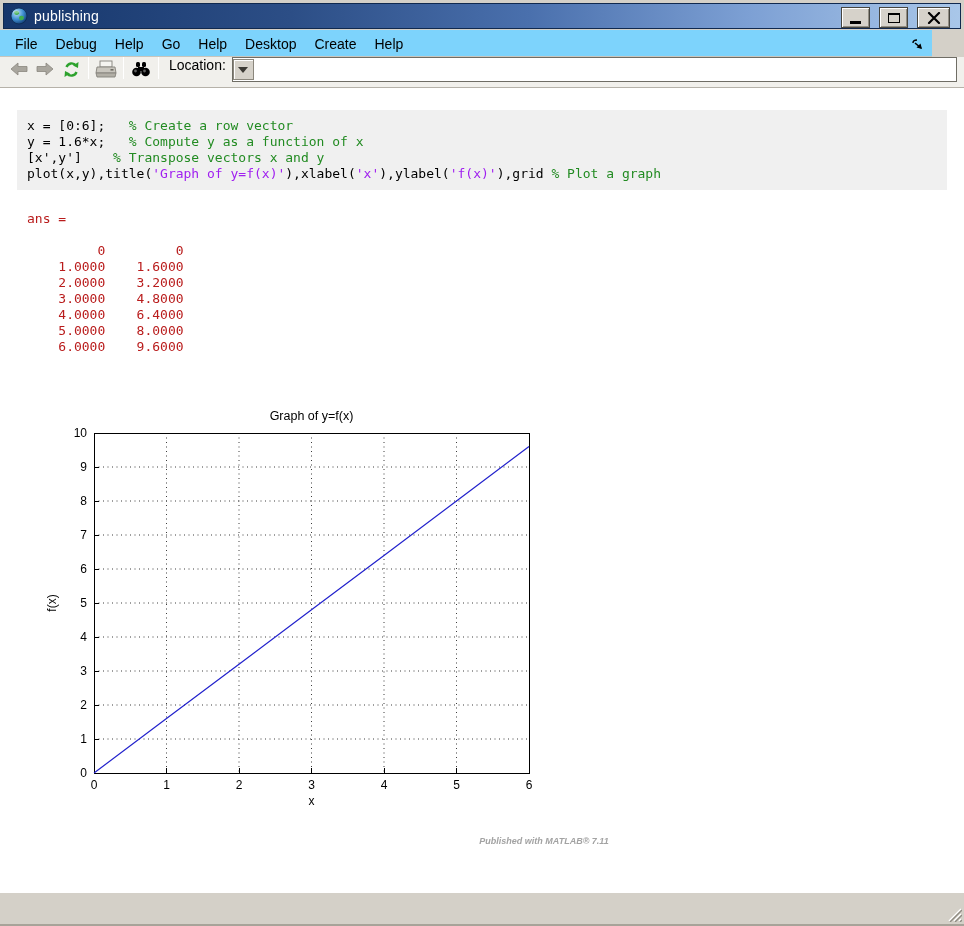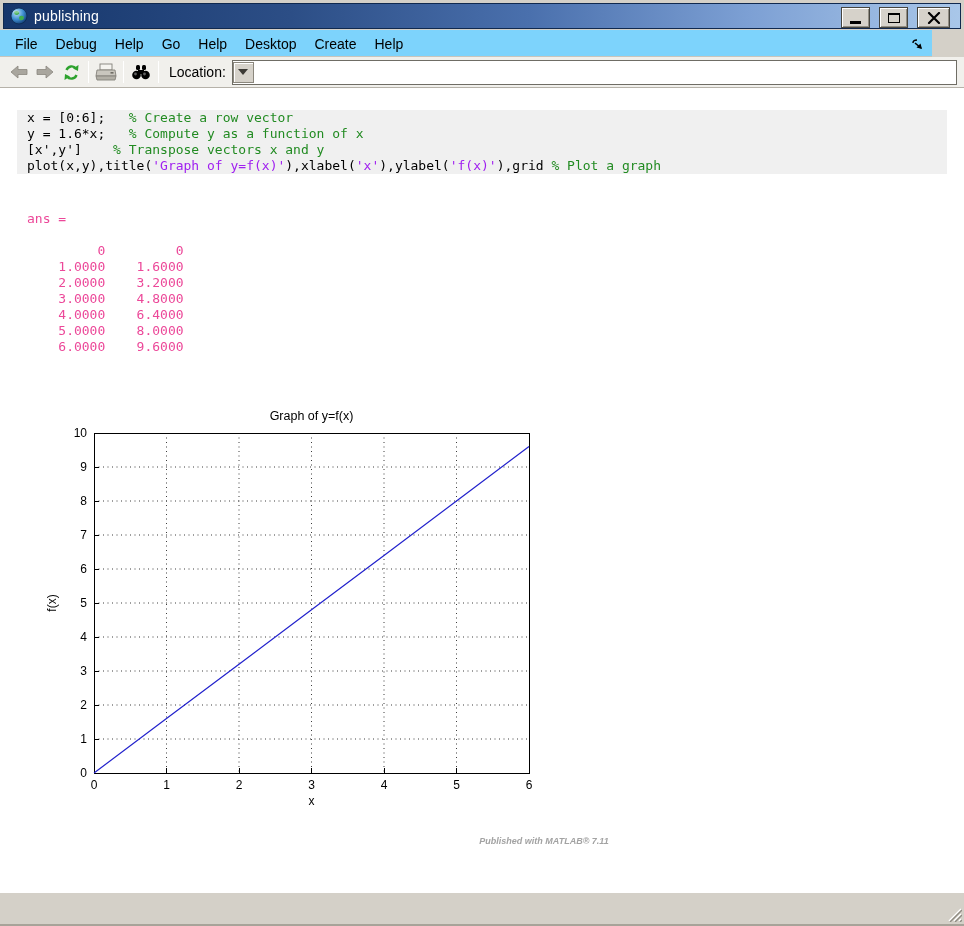--- a/index.html
+++ b/index.html
@@ -23,42 +23,42 @@
   .glyph-max { width:12px; height:10px; border:1px solid #000; border-top:2px solid #000; }
 
   
   .menubar { position:absolute; top:30px; left:0; width:932px; height:27px; background:#7dd3fc;
     border-bottom:1px solid #c9c5bc; display:flex; align-items:flex-end; padding-left:6px; }
   .menu-item { font-size:14px; color:#000; padding:4px 9px; cursor:default; }
   .undock { position:absolute; right:8px; top:7px; width:14px; height:14px; }
 
   
   .toolbar { position:absolute; top:57px; left:0; width:964px; height:31px; background:#f1f0ec;
-    border-bottom:1px solid #b6b2a9; display:flex; align-items:center; padding-left:6px; }
+    border-bottom:1px solid #b6b2a9; display:flex; padding-left:6px; }
   .tool-btn { width:26px; height:24px; display:flex; align-items:center; justify-content:center; cursor:pointer; }
   .tool-sep { width:1px; height:22px; background:#9c988e; border-right:1px solid #ffffff; margin:0 4px; }
   .loc-label { font-size:14px; color:#000; margin:0 6px 0 6px; white-space:nowrap; }
   .loc-combo { position:relative; flex:1; margin-right:7px; height:25px; border:1px solid #6f6d65;
     background:#ffffff; display:flex; align-items:center; }
   .loc-input { flex:1; height:100%; border:none; outline:none; font-family:"Liberation Sans",sans-serif;
     font-size:14px; padding:0 4px; color:#000; background:transparent; }
   .loc-drop { width:21px; height:21px; margin-right:1px; background:#d6d2ca; border:1px solid #8b877d;
     box-shadow:inset 1px 1px 0 #ffffff; display:flex; align-items:center; justify-content:center; cursor:pointer; }
   .tri-down { width:0; height:0; border-left:5px solid transparent; border-right:5px solid transparent;
     border-top:6px solid #3c3a35; }
 
   
   .content { position:absolute; top:88px; left:0; width:964px; height:805px; background:#ffffff; overflow:hidden; }
-  .codeblock { position:absolute; left:17px; top:22px; width:930px; background:#f0f0f0; padding:0 10px; }
+  .codeblock { position:absolute; left:17px; top:22px; width:930px; background:#f0f0f0; padding:8px 10px; }
   .codeblock pre, .outblock { font-family:"DejaVu Sans Mono","Liberation Mono",monospace;
     font-size:13px; line-height:16px; white-space:pre; }
   .tok-k { color:#000000; }
   .tok-comment { color:#228B22; }
   .tok-string { color:#A020F0; }
-  .outblock { position:absolute; left:27px; top:123px; color:#ec4899; }
+  .outblock { position:absolute; left:27px; top:123px; color:#b91c1c; }
   .figure { position:absolute; left:40px; top:315px; }
   .footer { position:absolute; left:474px; top:748px; width:140px; text-align:center;
     font-size:9px; font-style:italic; color:#a3a3a3;font-weight:bold; }
 
   
   .statusbar { position:absolute; bottom:0; left:0; width:964px; height:33px; background:#d4d0c8;
     border-bottom:2px solid #a7a399; }
   .resize-grip { position:absolute; right:2px; bottom:2px; width:15px; height:15px; cursor:nwse-resize; }
 </style>
 </head>

